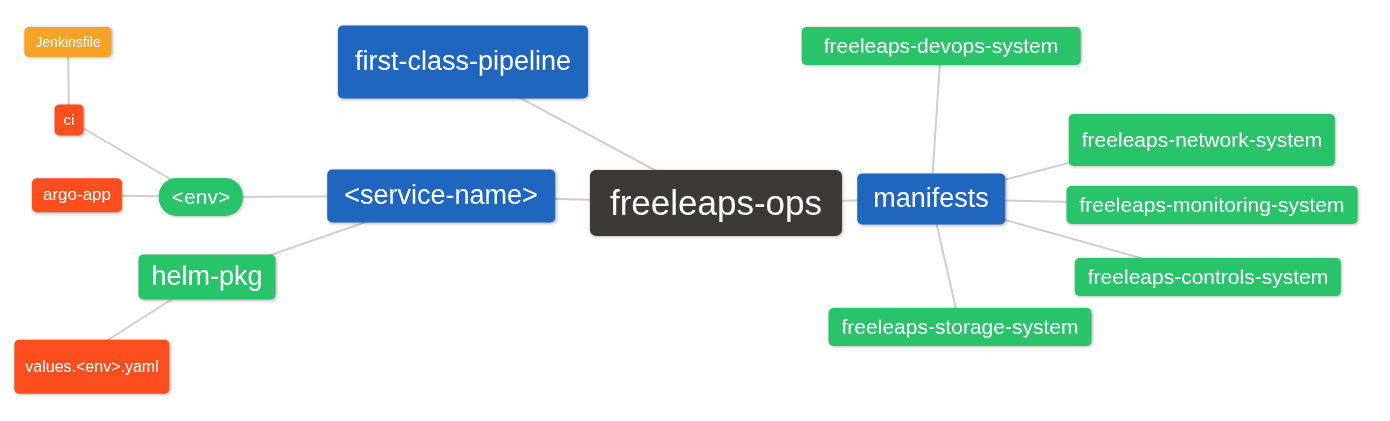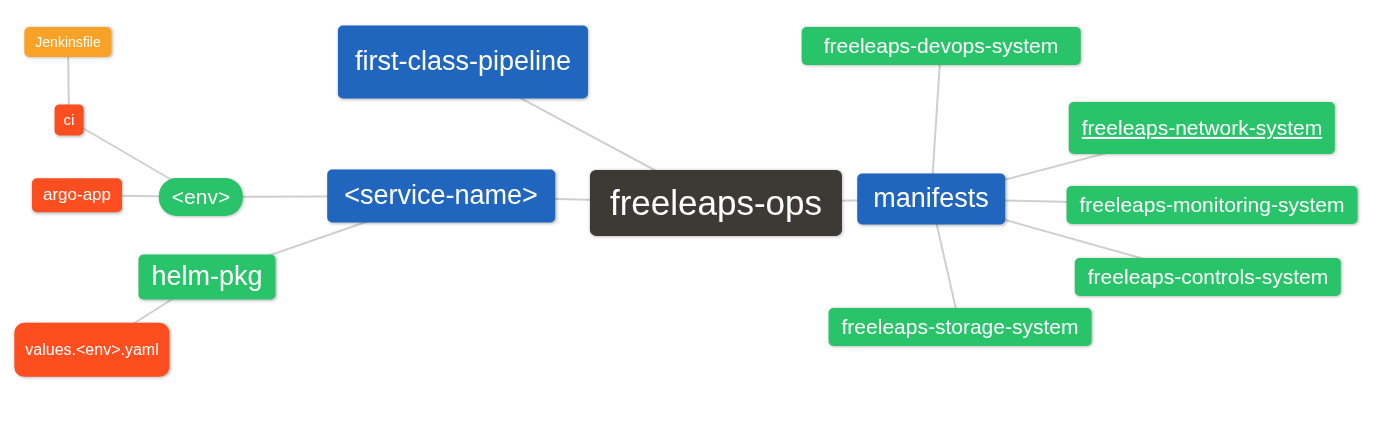--- a/index.html
+++ b/index.html
@@ -72,39 +72,39 @@
       </div>
       <div class="node" style="left: 77px; top: 195px; background: rgb(252, 78, 30); font-size: 17px; padding: 7px 11px;">
         <span>argo-app</span>
       </div>
       <div class="node" style="left: 201px; top: 197px; background: rgb(41, 195, 106); font-size: 21px; padding: 7px 13px; border-radius: 18px;">
         <span>&lt;env&gt;</span>
       </div>
       <div class="node" style="left: 207px; top: 277px; background: rgb(41, 195, 106); font-size: 27px; padding: 7px 13px;">
         <span>helm-pkg</span>
       </div>
-      <div class="node" style="left: 92px; top: 350px; background: rgb(252, 78, 30); font-size: 16px; padding: 18px 11px; border-radius: 10px;">
+      <div class="node" style="left: 92px; top: 367px; background: rgb(252, 78, 30); font-size: 16px; padding: 18px 11px;">
         <span>values.&lt;env&gt;.yaml</span>
       </div>
       <div class="node" style="left: 463px; top: 62px; background: rgb(32, 101, 190); font-size: 27px; padding: 21px 17px;">
         <span>first-class-pipeline</span>
       </div>
       <div class="node" style="left: 441px; top: 196px; background: rgb(32, 101, 190); font-size: 27px; padding: 11px 17px;">
         <span>&lt;service-name&gt;</span>
       </div>
       <div class="node root" style="left: 716px; top: 203px; background: rgb(61, 57, 53); font-size: 35px; padding: 13px 20px;">
         <span>freeleaps-ops</span>
       </div>
       <div class="node" style="left: 931px; top: 199px; background: rgb(32, 101, 190); font-size: 27px; padding: 10px 16px;">
         <span>manifests</span>
       </div>
       <div class="node" style="left: 941px; top: 46px; background: rgb(41, 195, 106); font-size: 21px; padding: 7px 22px;">
         <span>freeleaps-devops-system</span>
       </div>
-      <div class="node" style="left: 1202px; top: 128px; background: rgb(41, 195, 106); font-size: 21px; padding: 14px 13px; text-decoration: underline;">
+      <div class="node" style="left: 1202px; top: 140px; background: rgb(41, 195, 106); font-size: 21px; padding: 14px 13px;">
         <span>freeleaps-network-system</span>
       </div>
       <div class="node" style="left: 1212px; top: 205px; background: rgb(41, 195, 106); font-size: 21px; padding: 7px 13px;">
         <span>freeleaps-monitoring-system</span>
       </div>
       <div class="node" style="left: 1208px; top: 277px; background: rgb(41, 195, 106); font-size: 21px; padding: 7px 13px;">
         <span>freeleaps-controls-system</span>
       </div>
       <div class="node" style="left: 960px; top: 327px; background: rgb(41, 195, 106); font-size: 21px; padding: 7px 13px; justify-content: center;">
         <span>freeleaps-storage-system</span>

